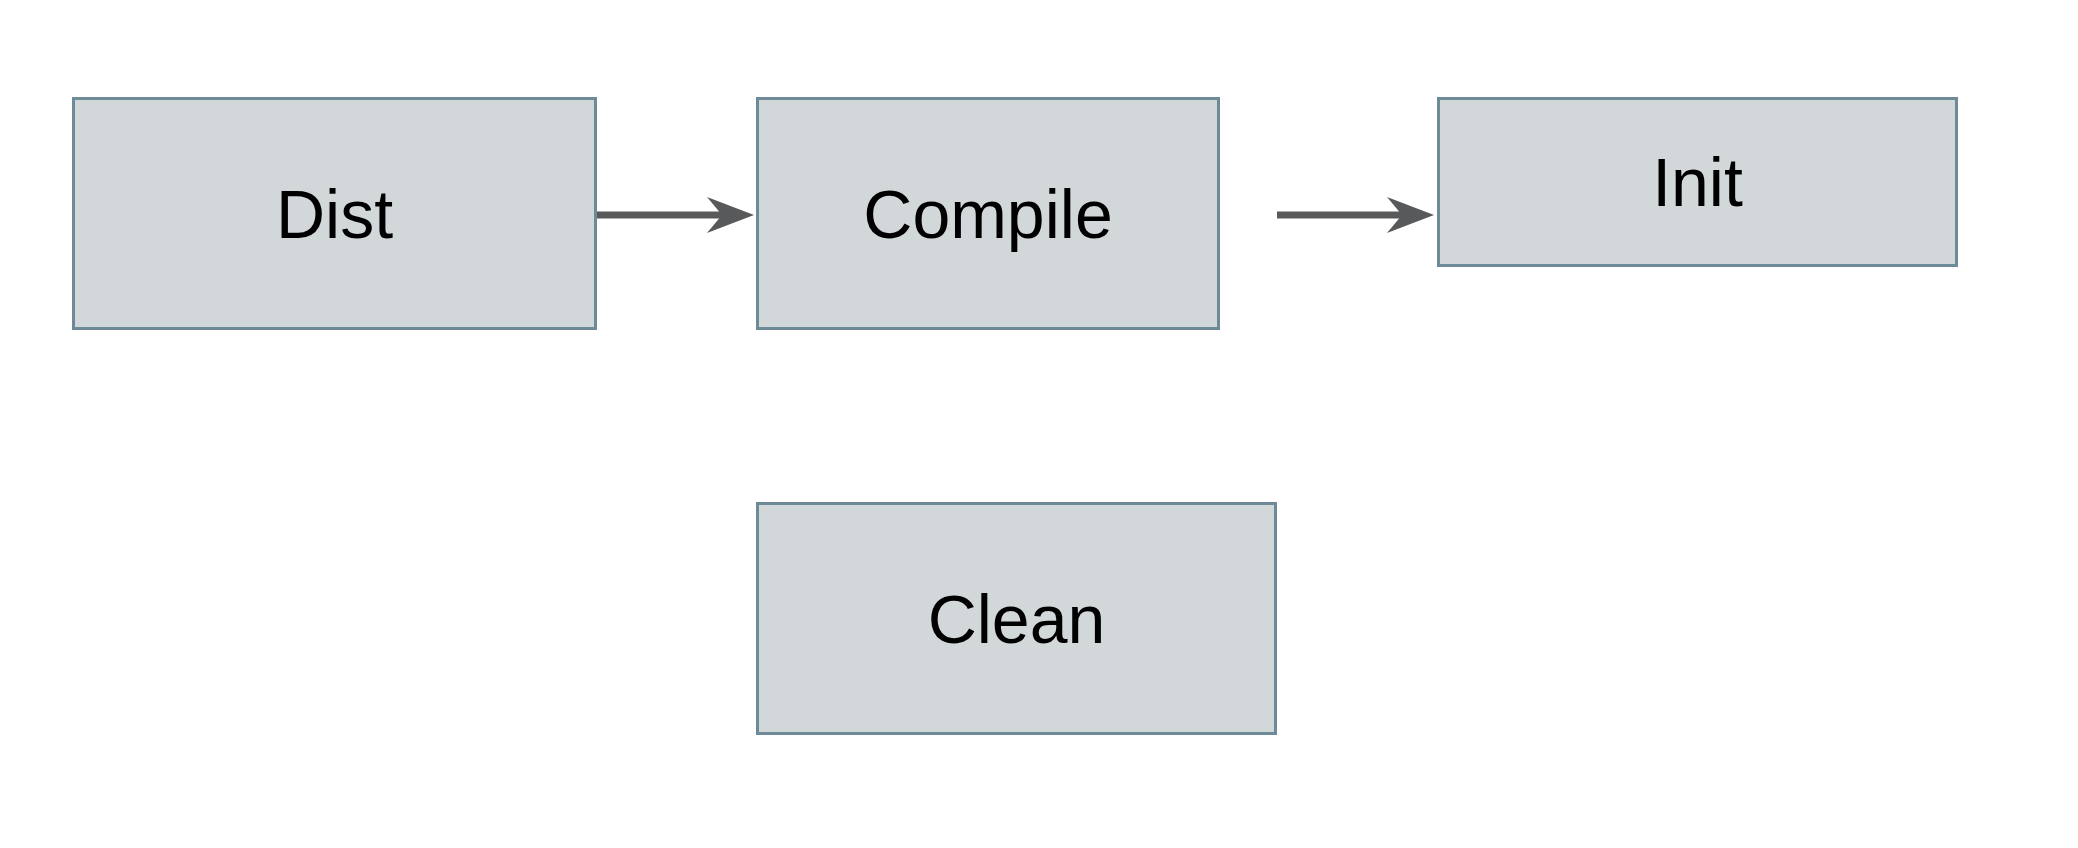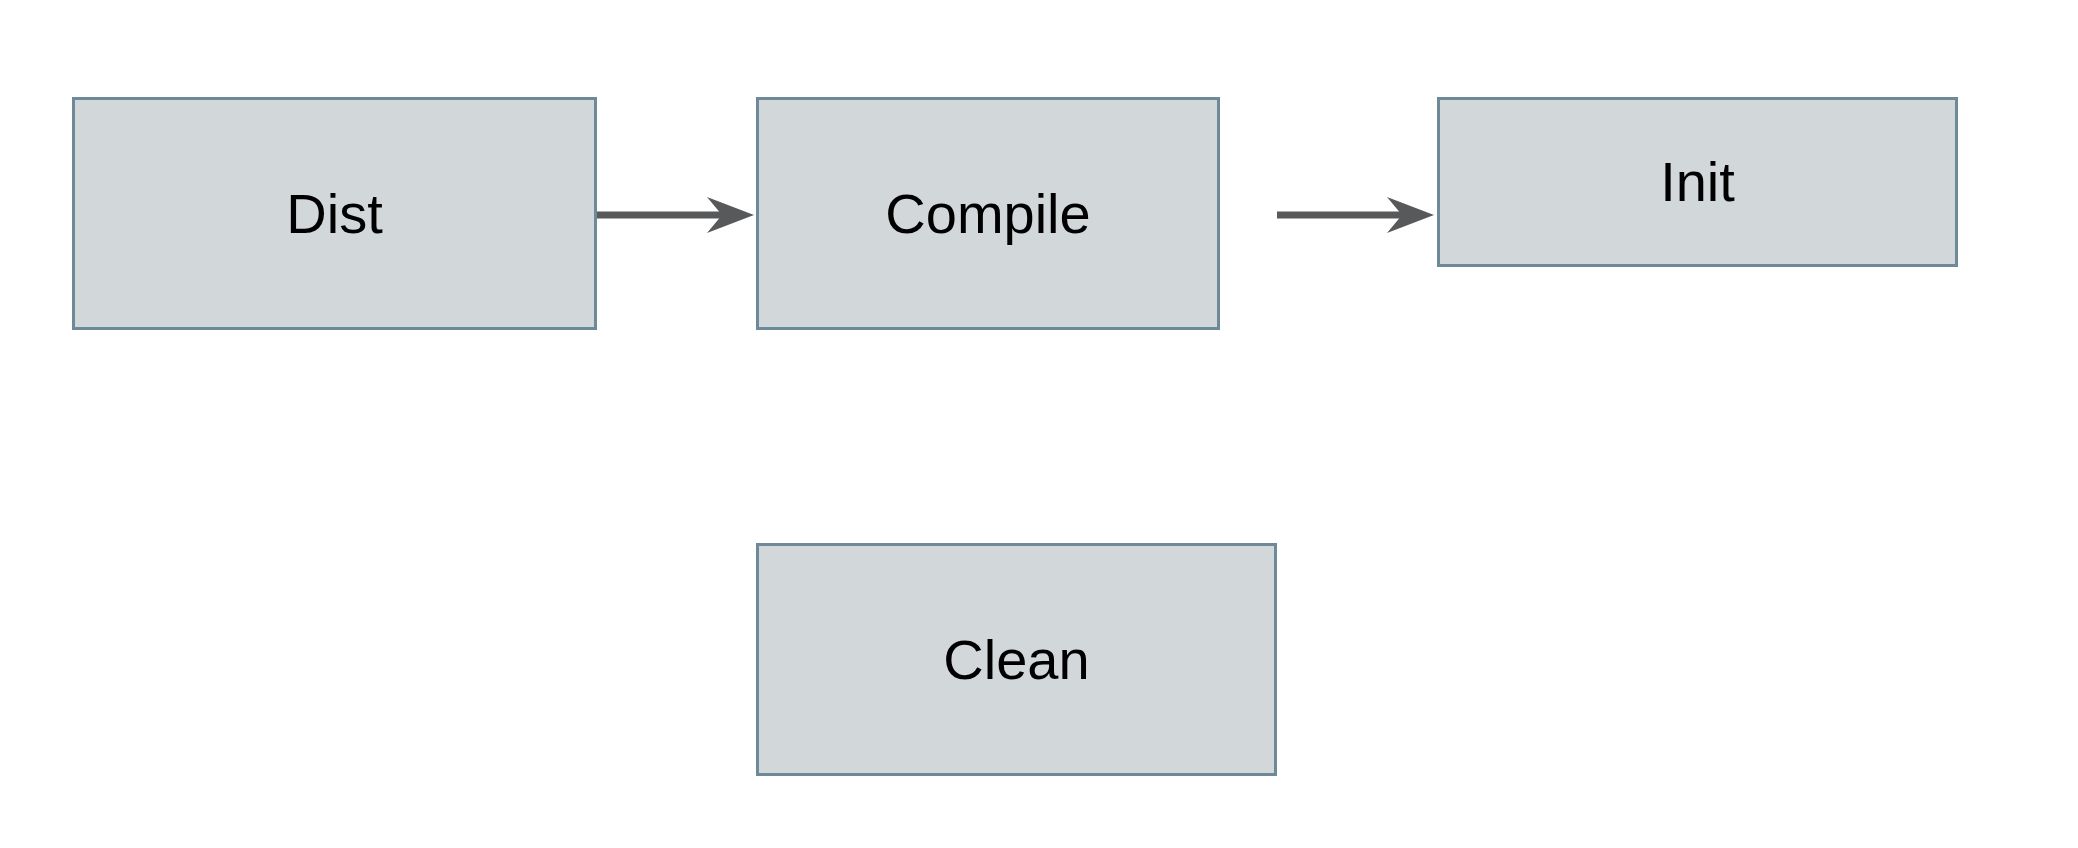--- a/index.html
+++ b/index.html
@@ -19,28 +19,28 @@
     position: absolute;
     box-sizing: border-box;
     background: var(--node-fill, #d2d8da);
     border: 3px solid var(--node-border, #6e8997);
     display: flex;
     align-items: center;
     justify-content: center;
   }
   .node-label {
     color: var(--text, #000000);
-    font-size: 56px;
+    font-size: 68px;
     line-height: 1;
     white-space: nowrap;
   }
   #node-dist    { left: 72px;   top: 97px;  width: 525px; height: 233px; }
   #node-compile { left: 756px;  top: 97px;  width: 464px; height: 233px; }
   #node-init    { left: 1437px; top: 97px;  width: 521px; height: 170px; }
-  #node-clean   { left: 756px;  top: 543px; width: 521px; height: 233px; }
+  #node-clean   { left: 756px;  top: 502px; width: 521px; height: 233px; }
   .edge {
     position: absolute;
     top: 193px;
     width: 159px;
     height: 44px;
     color: var(--arrow, #58595b);
   }
   #edge-dist-compile  { left: 597px; }
   #edge-compile-init  { left: 1277px; }
   .edge svg { display: block; width: 100%; height: 100%; }

